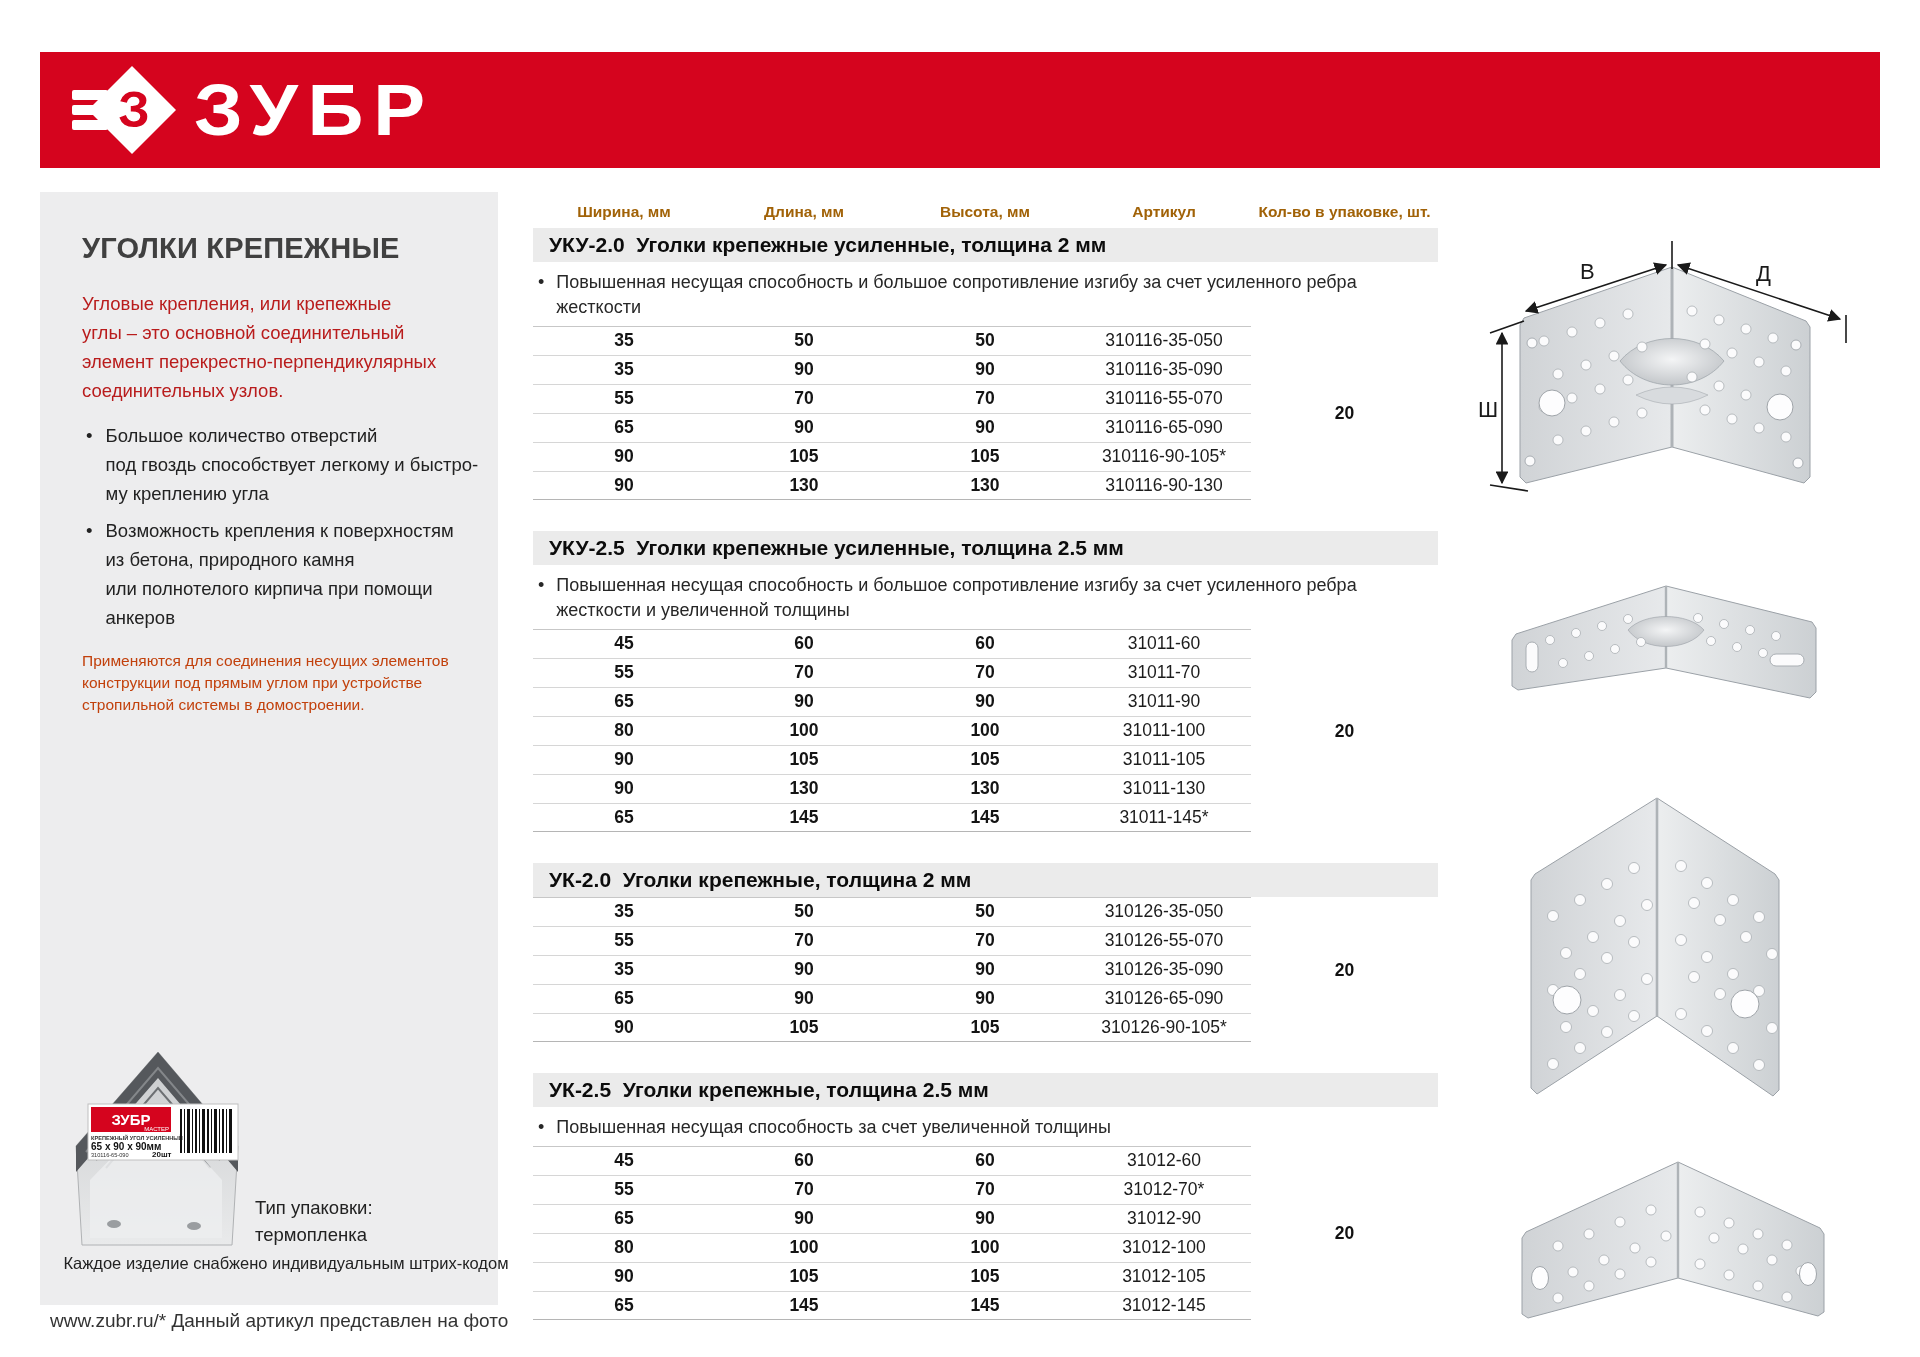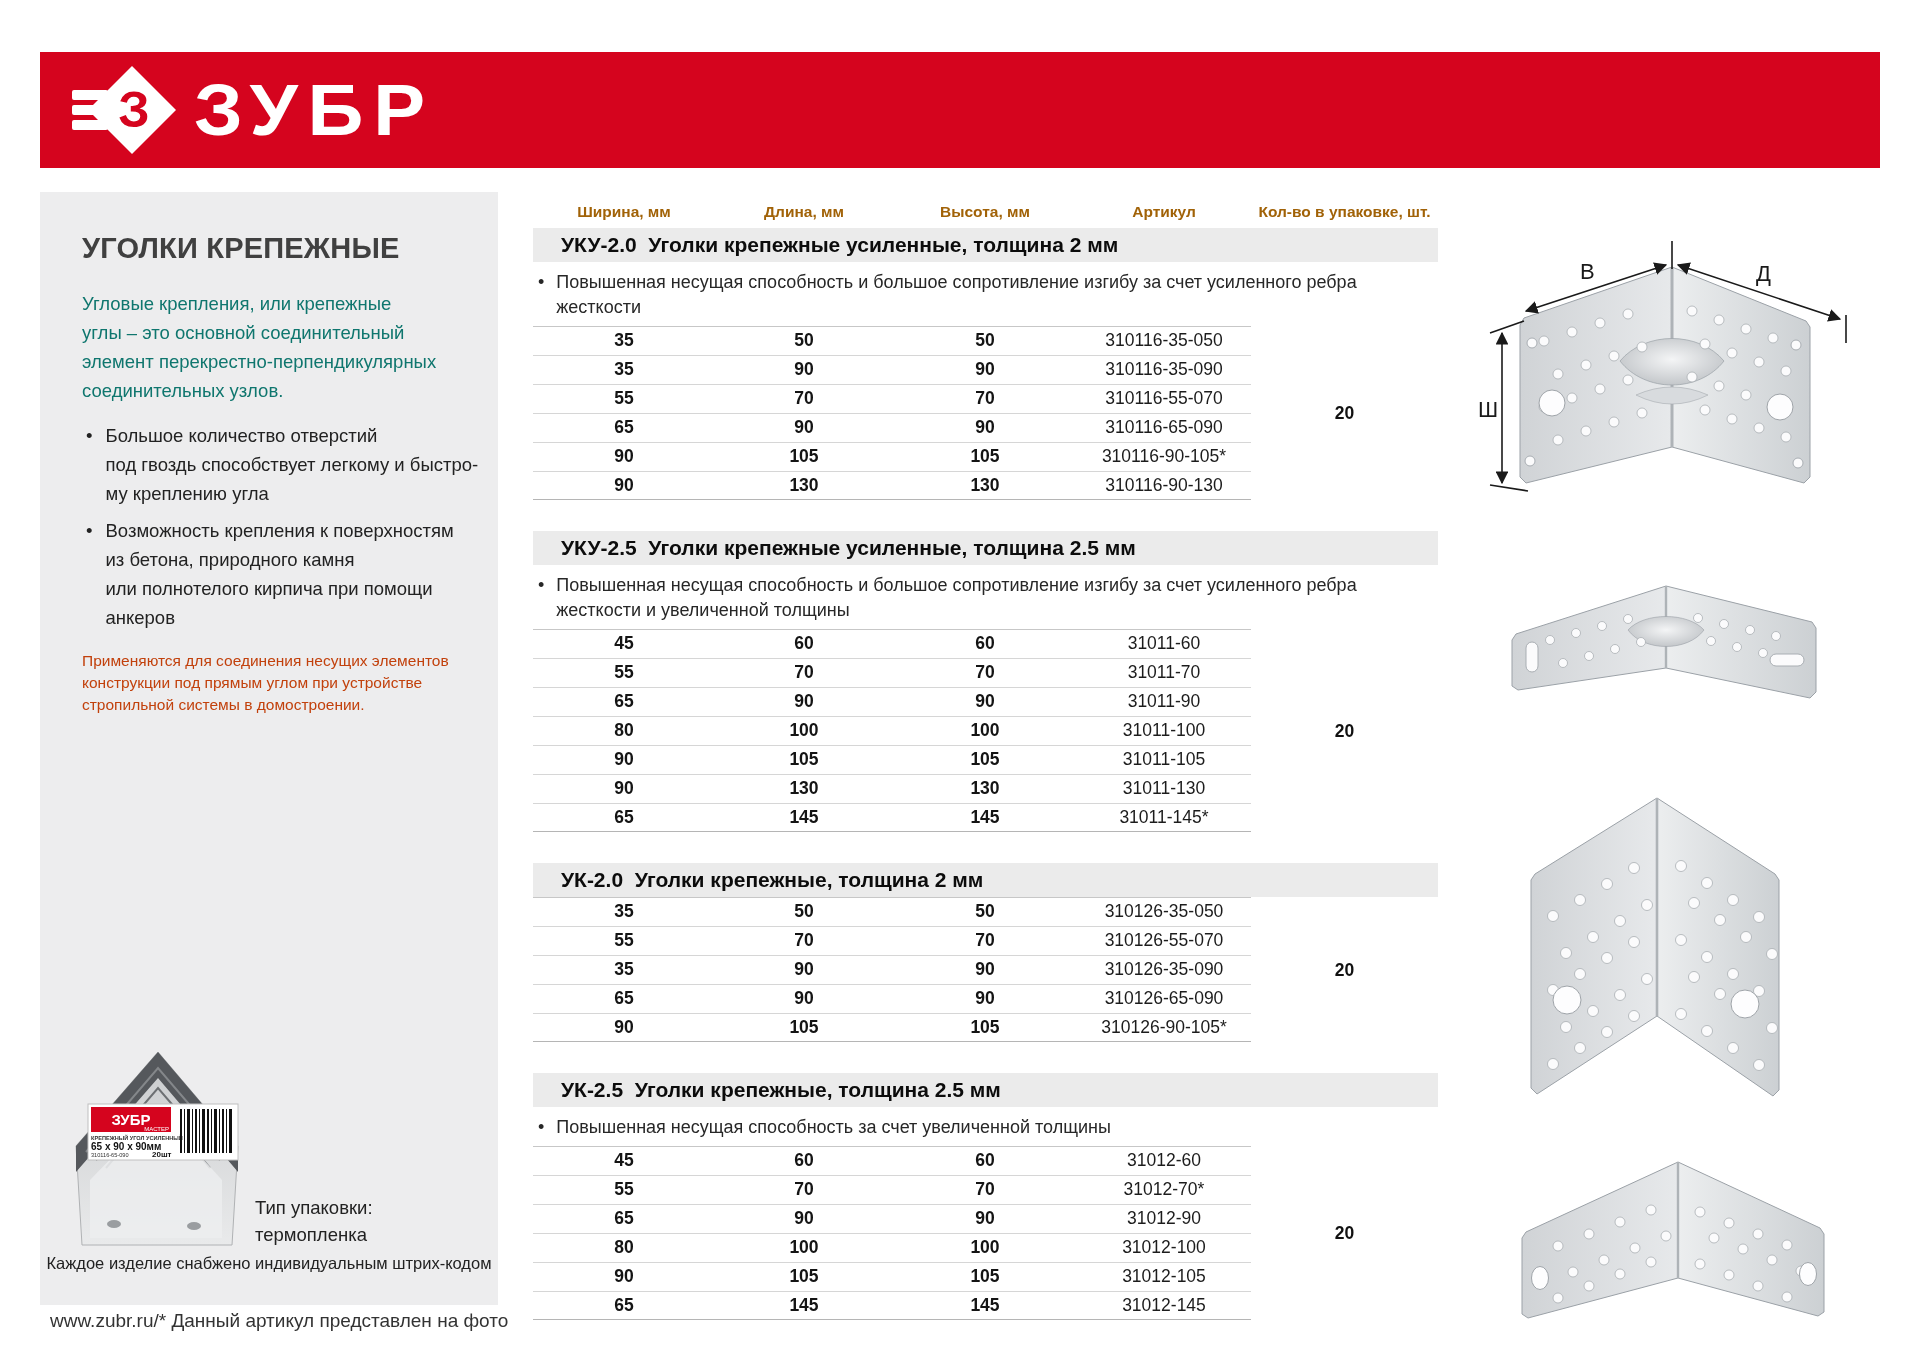--- a/index.html
+++ b/index.html
@@ -12,36 +12,36 @@
           display:flex;align-items:center;padding-left:32px;box-sizing:border-box;}
   .logo{display:flex;align-items:center;gap:14px;}
   .logo-icon{width:108px;height:92px;display:block;}
   .logo-text{color:#fff;font-weight:bold;font-size:72px;letter-spacing:9px;line-height:1;
              transform:scaleX(1.08);transform-origin:left center;}
 
   
   .sidebar{position:absolute;left:40px;top:192px;width:458px;height:1113px;background:#ededee;
            box-sizing:border-box;padding:40px 0 0 42px;}
   .sb-title{font-size:29px;font-weight:bold;color:#404040;margin:0 0 24px 0;letter-spacing:.2px;}
-  .sb-intro{font-size:18.5px;line-height:29px;color:#0f766e;margin:0 0 16px 0;width:400px;}
+  .sb-intro{font-size:18.5px;line-height:29px;color:#b91c1c;margin:0 0 16px 0;width:400px;}
   .sb-bullet{display:flex;gap:13px;font-size:18.5px;line-height:29px;color:#222;margin:8px 0 4px 4px;width:400px;}
   .b-dot{flex:0 0 auto;}
   .sb-app{font-size:15.5px;line-height:22px;color:#c2410c;margin:18px 0 0 0;width:410px;}
   .package-photo{position:absolute;left:30px;top:856px;width:176px;height:200px;}
   .pack-type{position:absolute;left:215px;top:1002px;font-size:18.5px;line-height:27px;color:#222;}
-  .sb-barcode{position:absolute;left:0;top:1062px;width:458px;margin:0;text-align:center;
+  .sb-barcode{position:absolute;left:17px;top:1062px;width:458px;margin:0;text-align:center;
               font-size:16.5px;color:#222;}
 
   
   .col-headers{position:absolute;left:533px;top:203px;width:905px;display:grid;
                grid-template-columns:182px 178px 184px 174px 187px;}
   .col-headers span{text-align:center;font-size:15.5px;font-weight:bold;color:#a16207;white-space:pre;}
   #sections{position:absolute;left:533px;top:228px;width:905px;}
   .section{margin-bottom:31px;}
-  .sec-bar{height:34px;background:#ebebeb;display:flex;align-items:center;padding-left:28px;box-sizing:border-box;}
+  .sec-bar{height:34px;background:#ebebeb;display:flex;align-items:center;padding-left:16px;box-sizing:border-box;}
   .sec-title{font-size:21px;font-weight:bold;color:#0c0c0c;white-space:pre;}
   .sec-note{display:flex;gap:12px;padding:8px 0 6px 5px;font-size:18px;line-height:25px;color:#272727;}
   .rows{position:relative;}
   .rows::before{content:"";position:absolute;left:0;top:0;width:718px;height:1px;background:#c7c7c7;}
   .rows::after{content:"";position:absolute;left:0;bottom:0;width:718px;height:1px;background:#b5b5b5;}
   .row{position:relative;height:29px;display:grid;grid-template-columns:182px 178px 184px 174px 187px;
        align-items:center;}
   .row:not(:last-child)::after{content:"";position:absolute;left:0;bottom:-1px;width:718px;height:1px;background:#d6d6d6;}
   .row span{text-align:center;font-size:17.5px;color:#141414;}
   .row .c0,.row .c1,.row .c2{font-weight:bold;}

